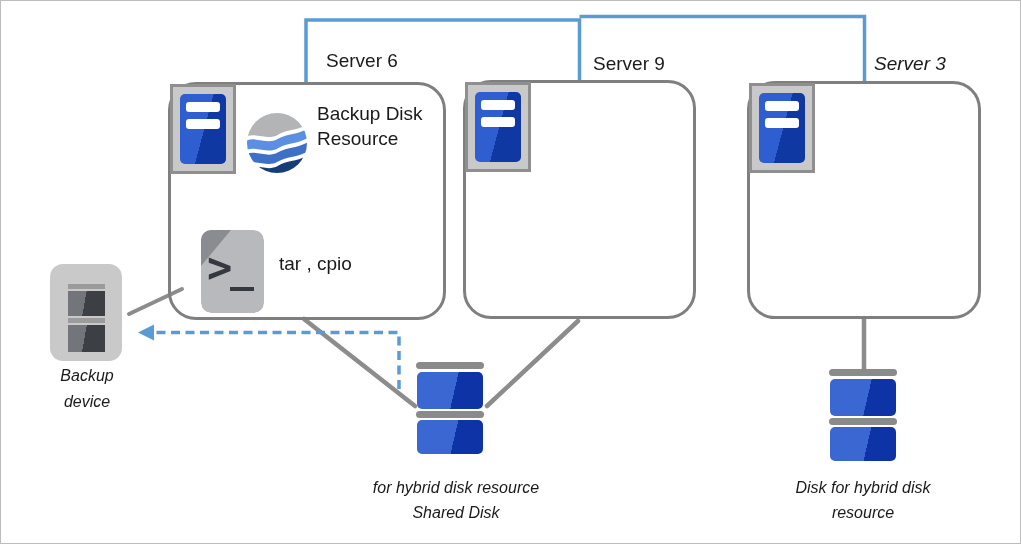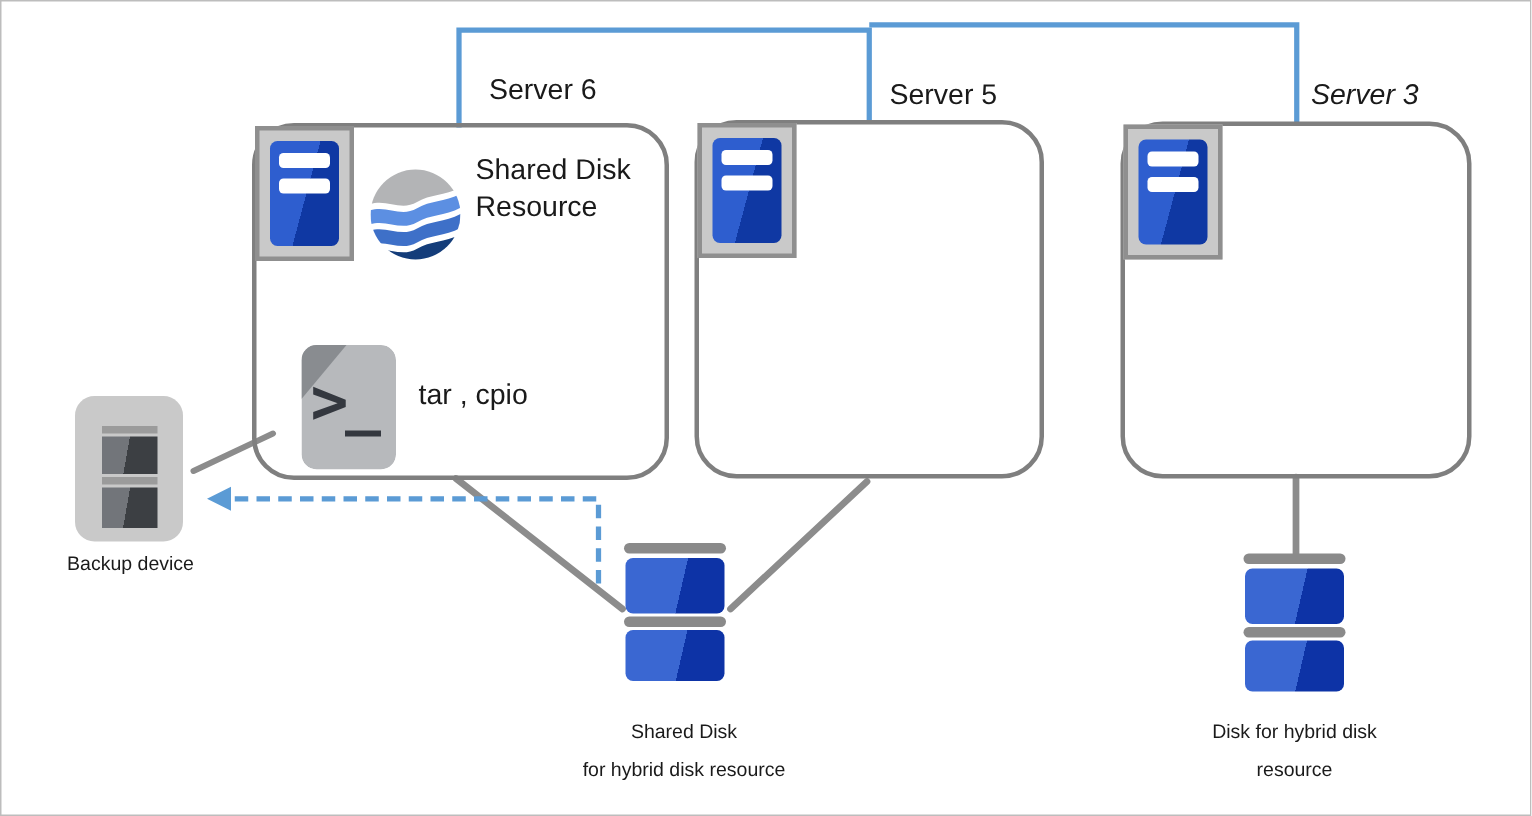--- a/index.html
+++ b/index.html
@@ -78,23 +78,24 @@
     position:absolute;left:18px;width:37px;
     background:linear-gradient(100deg,#72757a 45%,#3c3f43 45%);
   }
   .backup-device .slot.s1{top:20px;}
   .backup-device .block.k1{top:27px;height:25px;}
   .backup-device .slot.s2{top:54px;}
   .backup-device .block.k2{top:61px;height:27px;}
 
   .caption{
     position:absolute;
-    font-size:13px;
+    font-size:16px;
     line-height:25px;
     text-align:center;
+    font-style:italic;
   }
   .hdr-label{
     position:absolute;
     left:316px;top:100px;width:110px;
     font-size:19px;line-height:25px;
   }
   .tar-label{
     position:absolute;left:278px;top:252px;
     font-size:19px;white-space:nowrap;text-align:right;
   }
@@ -116,21 +117,21 @@
 
     <path d="M 398 388 L 398 331.5 L 151 331.5" fill="none" stroke="#5b9bd5" stroke-width="3.5" stroke-dasharray="9 5.5"></path>
     <polygon points="137,331.5 153,323.5 153,339.5" fill="#5b9bd5"></polygon>
   </svg>
 
   <div class="server-box" style="left:167px;top:81px;width:278px;height:238px;"></div>
   <div class="server-box" style="left:462px;top:79px;width:233px;height:239px;"></div>
   <div class="server-box" style="left:746px;top:80px;width:234px;height:238px;"></div>
 
   <div class="server-label" style="left:325px;top:49px;">Server 6</div>
-  <div class="server-label" style="left:592px;top:52px;">Server 5</div>
+  <div class="server-label" style="left:592px;top:52px;">Server 9</div>
   <div class="server-label" style="left:873px;top:52px;font-style:italic;">Server 3</div>
 
   <div class="server-frame" style="left:169px;top:83px;">
     <div class="server-tower">
       <div class="bar b1"></div>
       <div class="bar b2"></div>
     </div>
   </div>
   <div class="server-frame" style="left:464px;top:81px;">
     <div class="server-tower">
@@ -153,21 +154,21 @@
     </defs>
     <g clip-path="url(#globeClip)">
       <rect x="-6" y="-6" width="76" height="76" fill="#ffffff"></rect>
       <path d="M -6 25 C 8 16, 18 28, 30 21 C 40 15, 50 18, 64 8 L 64 -8 L -6 -8 Z" fill="#b3b4b6"></path>
       <path d="M -6 29 C 8 20, 18 32, 30 25 C 40 19, 50 22, 64 12 L 64 21 C 50 31, 40 28, 30 34 C 18 41, 8 29, -6 38 Z" fill="#5c8fe2"></path>
       <path d="M -6 42 C 8 33, 18 45, 30 38 C 40 32, 50 35, 64 25 L 64 34 C 50 44, 40 41, 30 47 C 18 54, 8 42, -6 51 Z" fill="#3e70c8"></path>
       <path d="M -6 55 C 8 46, 18 58, 30 51 C 40 45, 50 48, 64 38 L 64 66 L -6 66 Z" fill="#143d7a"></path>
     </g>
   </svg>
 
-  <div class="hdr-label">Shared Disk Resource</div>
+  <div class="hdr-label">Backup Disk Resource</div>
 
   <svg class="abs" style="left:200px;top:229px;" width="63" height="83" viewBox="0 0 63 83">
     <defs>
       <clipPath id="fileClip">
           <rect x="0" y="0" width="63" height="83" rx="10"></rect>
         </clipPath>
     </defs>
     <g clip-path="url(#fileClip)">
       <rect x="0" y="0" width="63" height="83" rx="10" fill="#b7b9bc"></rect>
       <path d="M 0 0 L 30 0 L 0 36 Z" fill="#898c90"></path>
@@ -186,22 +187,22 @@
   </div>
   <div class="caption" style="left:36px;top:362px;width:100px;line-height:26px;">Backup device</div>
 
   <div class="disk" style="left:415px;top:361px;">
     <div class="cap c1"></div>
     <div class="body d1"></div>
     <div class="cap c2"></div>
     <div class="body d2"></div>
   </div>
   <div class="caption" style="left:330px;top:474px;width:250px;">
+    <div>for hybrid disk resource</div>
     <div>Shared Disk</div>
-    <div>for hybrid disk resource</div>
   </div>
 
   <div class="disk" style="left:828px;top:368px;">
     <div class="cap c1"></div>
     <div class="body d1"></div>
     <div class="cap c2"></div>
     <div class="body d2"></div>
   </div>
   <div class="caption" style="left:737px;top:474px;width:250px;">
     <div>Disk for hybrid disk</div>

